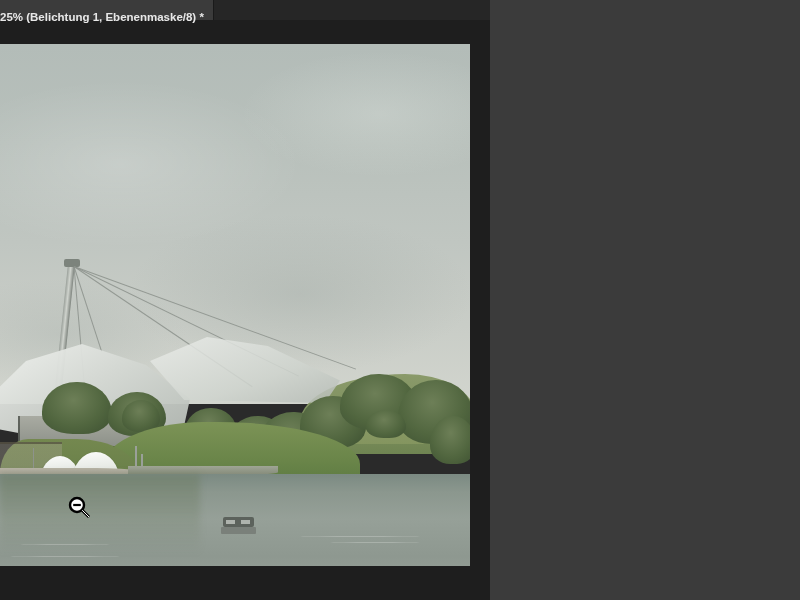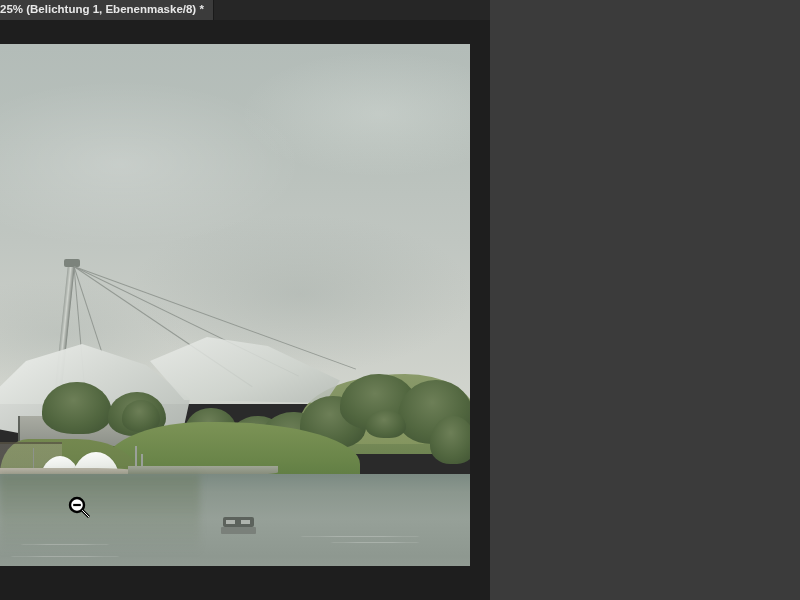--- a/index.html
+++ b/index.html
@@ -13,21 +13,21 @@
   }
   #app { position:relative; width:800px; height:600px; }
 
   
   #doc-area { position:absolute; left:0; top:0; width:490px; height:600px; background:#1e1e1e; }
   #tab-strip { position:absolute; left:0; top:0; width:490px; height:20px; background:#262626; }
   #doc-tab {
     position:absolute; left:0; top:0; height:20px;
     background:#3b3b3b; color:#e8e8e8;
     font-weight:bold; font-size:11.5px;
-    padding:3px 9px 0 0; white-space:nowrap;
+    padding:11px 9px 0 0; white-space:nowrap;
     border-right:1px solid #1a1a1a;
   }
   #canvas-wrap { position:absolute; left:0; top:44px; width:470px; height:522px; overflow:hidden; background:#2a2a2a; }
   #photo { position:absolute; left:0; top:0; width:470px; height:522px; overflow:hidden; }
 
   
   .sky {
     position:absolute; left:0; top:0; width:470px; height:360px;
     background:
       radial-gradient(ellipse 260px 120px at 120px 120px, rgba(255,255,255,.20), rgba(255,255,255,0) 70%),

